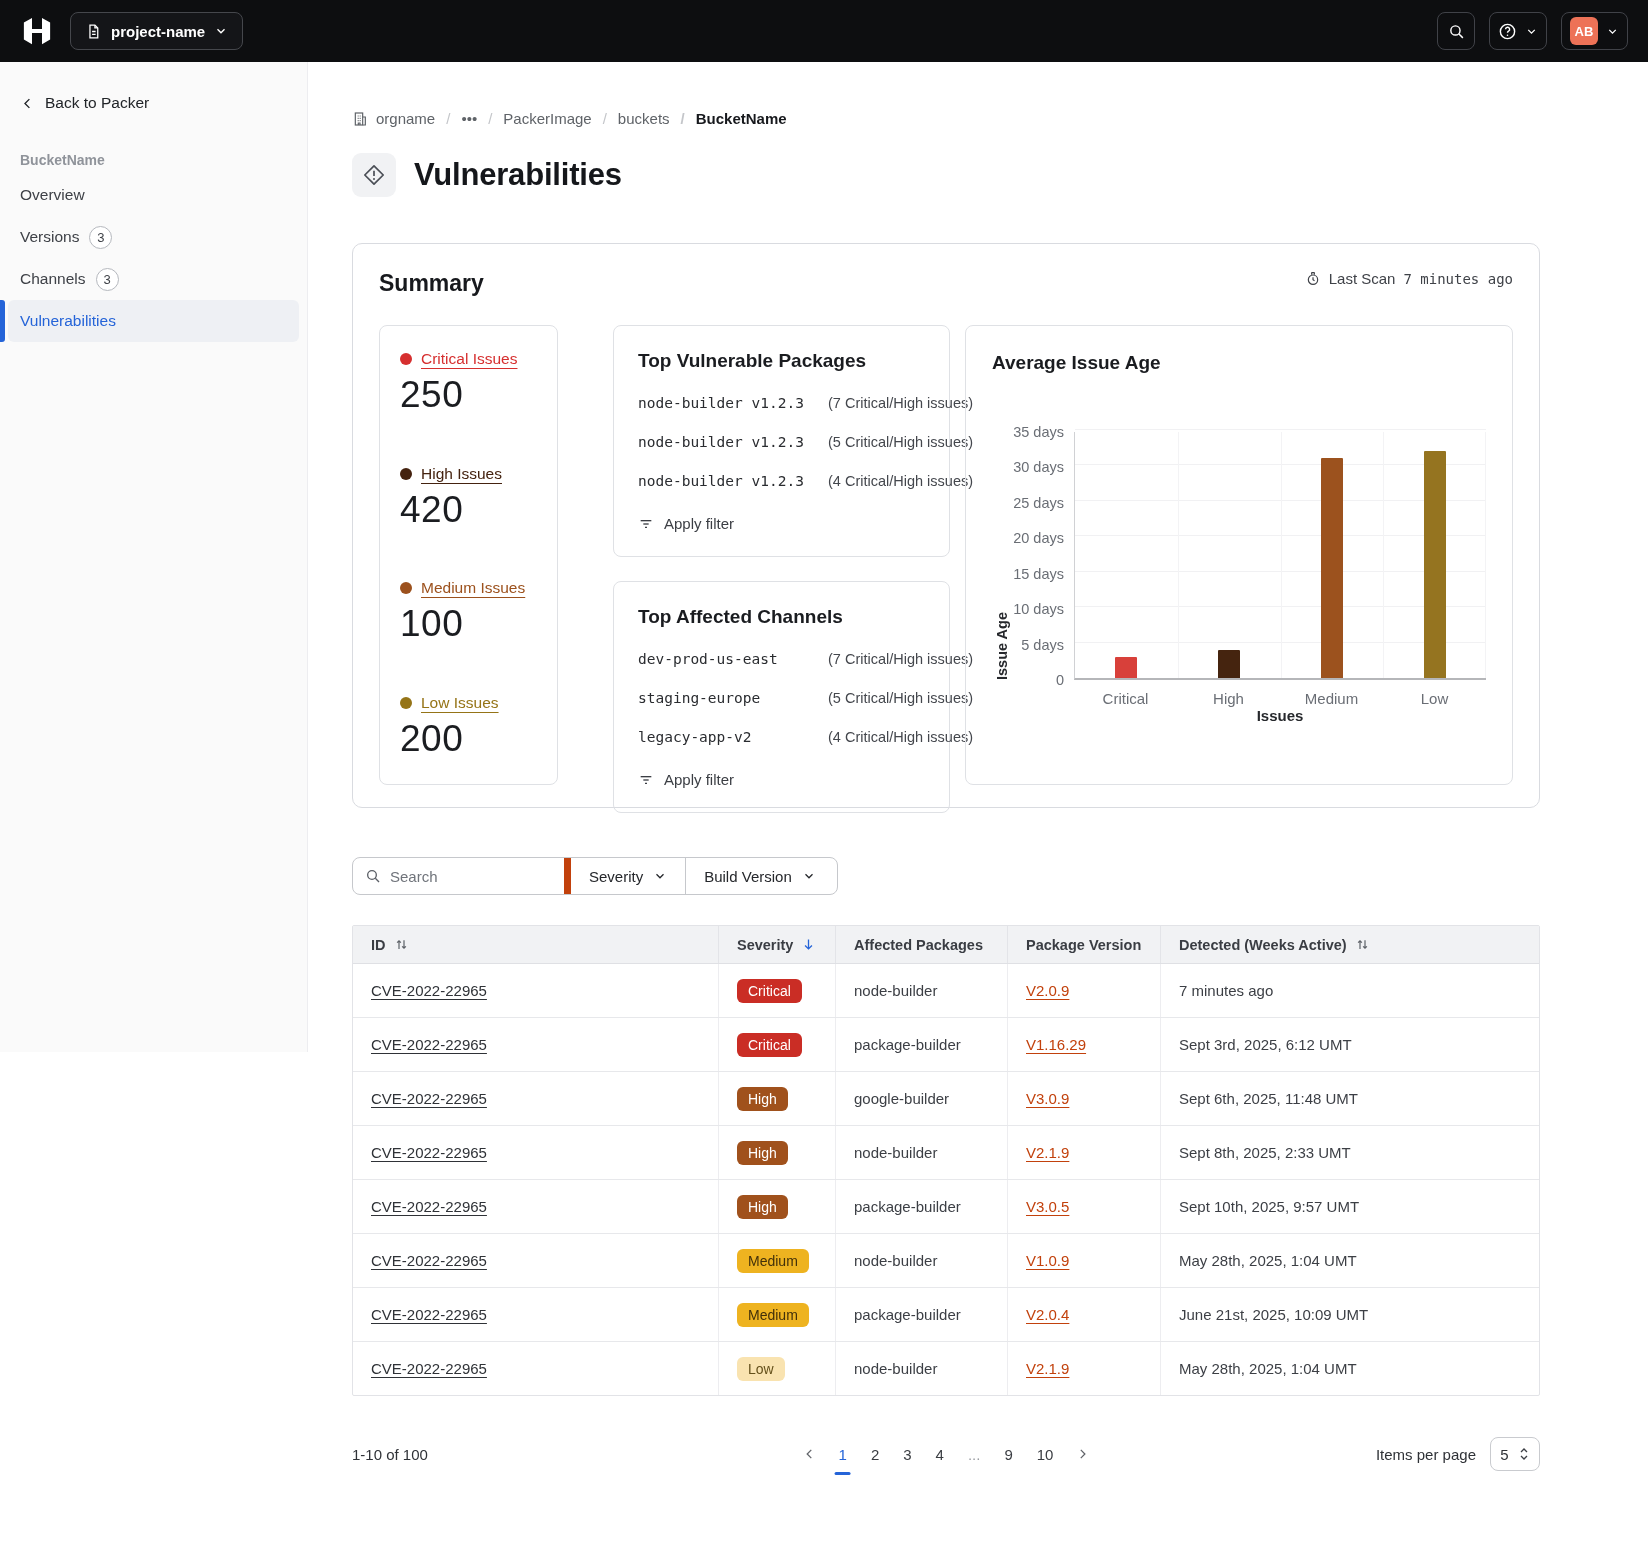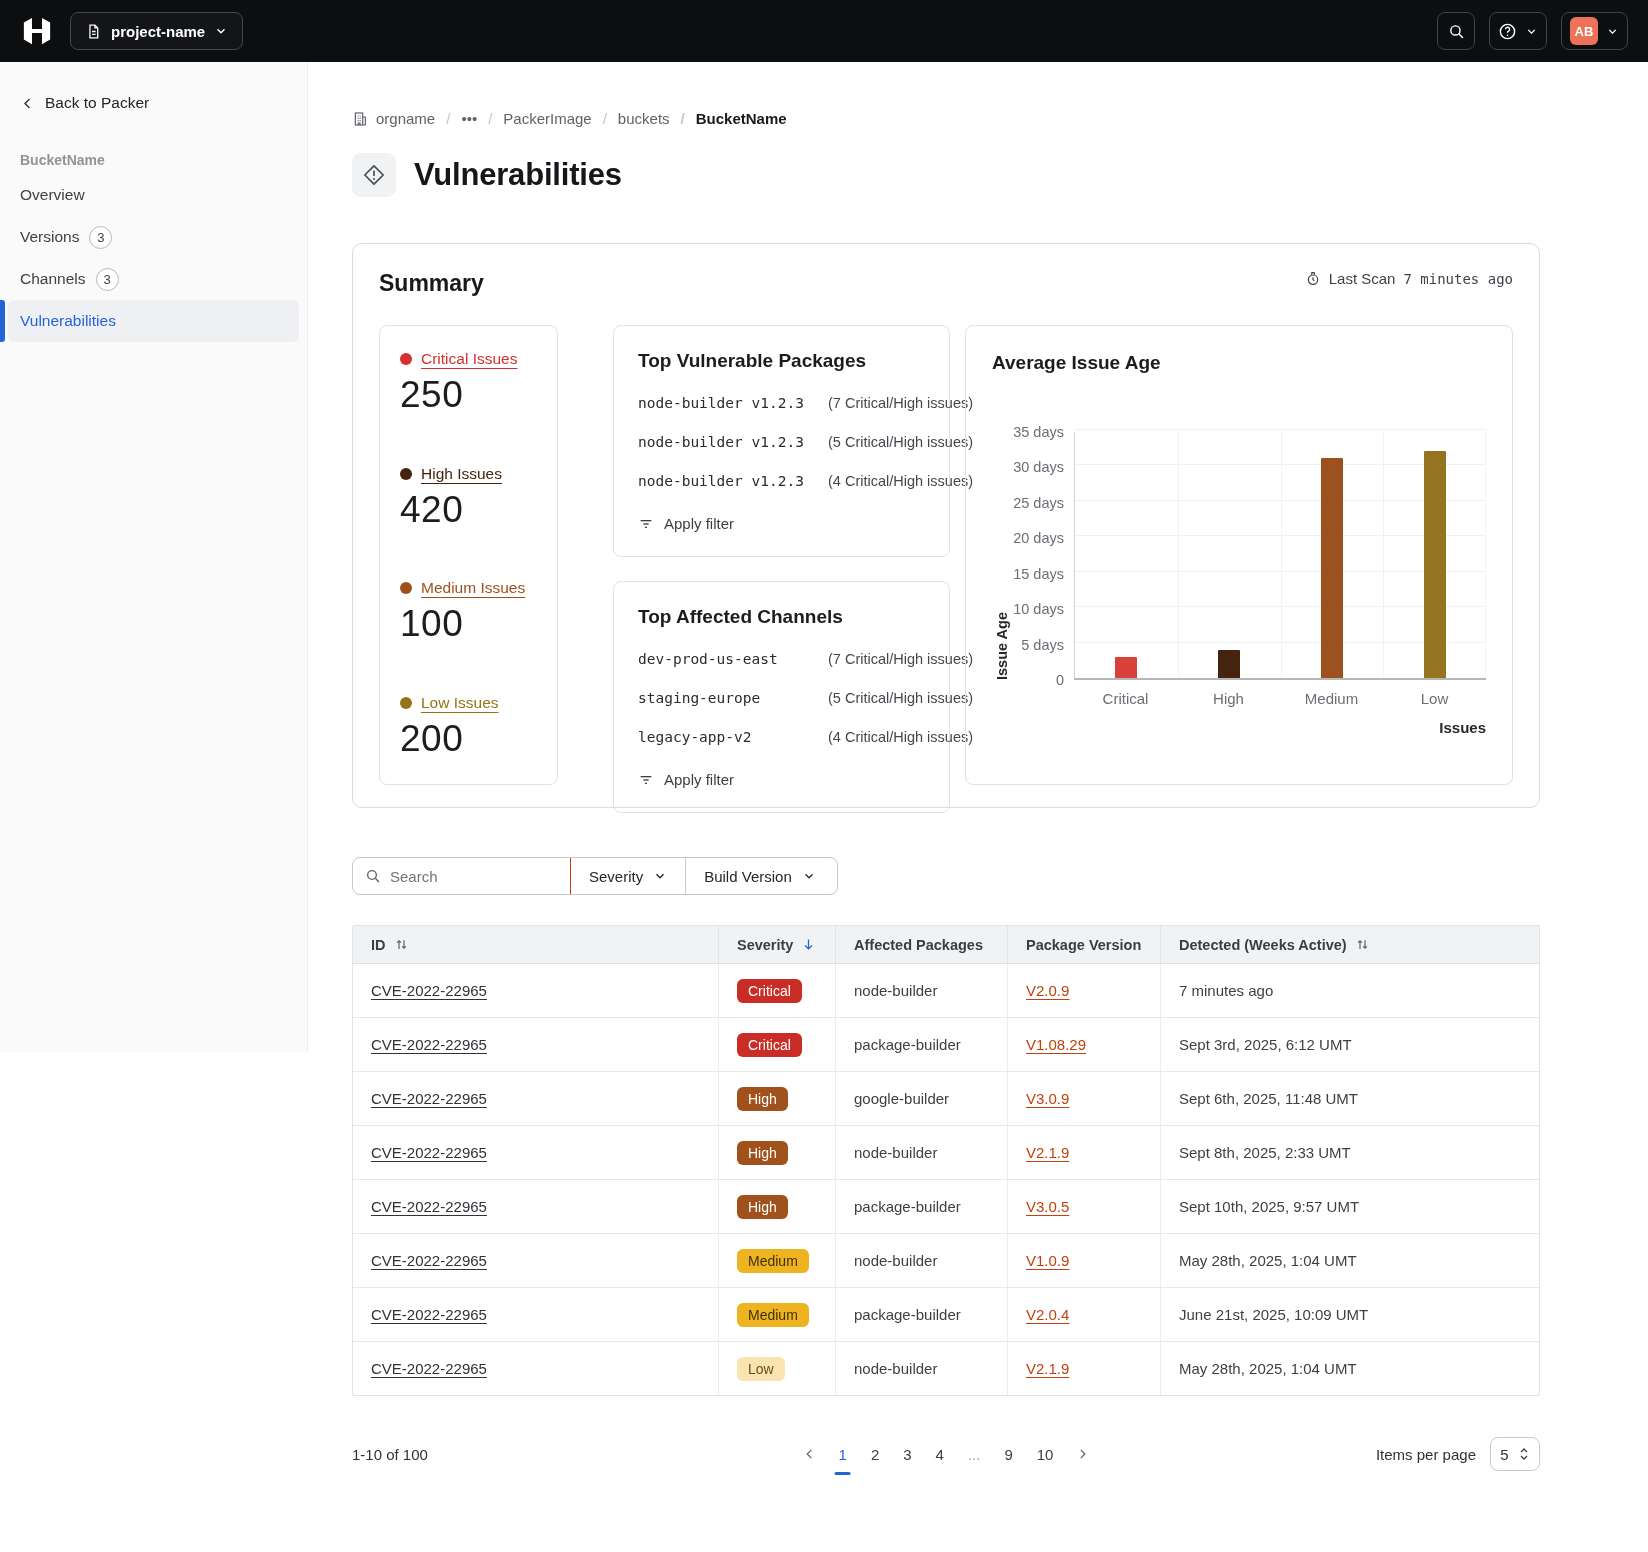--- a/index.html
+++ b/index.html
@@ -70,25 +70,25 @@
   .y-axis-label{writing-mode:vertical-rl;transform:rotate(180deg);font-size:14.5px;font-weight:700;color:#26282c;height:248px;display:flex;align-items:center;width:20px;}
   .yticks{position:relative;width:62px;height:248px;flex:none;}
   .ytick{position:absolute;right:10px;transform:translateY(50%);font-size:14.5px;color:#6a6e75;white-space:nowrap;}
   .plot{position:relative;height:248px;flex:1;border-left:1px solid #d0d1d4;border-bottom:2px solid #b5b6b9;display:flex;align-items:flex-end;}
   .gridline-h{position:absolute;left:0;right:0;height:1px;background:#f1f1f3;}
   .gridline-v{position:absolute;top:0;bottom:0;width:1px;background:#f3f3f5;}
   .bar-slot{flex:1;display:flex;justify-content:center;align-items:flex-end;position:relative;}
   .bar{width:22px;border-radius:1px 1px 0 0;}
   .xcats{display:flex;margin-left:82px;margin-top:10px;}
   .xcat{flex:1;text-align:center;font-size:15px;color:#6a6e75;}
-  .x-axis-label{margin-left:82px;margin-top:12px;text-align:right;font-size:15px;font-weight:700;color:#26282c;}
+  .x-axis-label{margin-left:82px;text-align:center;font-size:15px;font-weight:700;color:#26282c;}
 
   
   .filter-row{margin-top:49px;display:flex;width:486px;border:1px solid #c6c8cc;border-radius:8px;height:38px;overflow:hidden;background:#fff;}
-  .search-box{display:flex;align-items:center;gap:9px;width:218px;padding:0 12px;border-right:1px solid #c2410c;}
+  .search-box{display:flex;align-items:center;gap:9px;width:218px;padding:0 12px;border-right:7px solid #c2410c;}
   .search-box input{border:none;outline:none;font-size:15px;font-family:inherit;color:#2a2c30;width:150px;background:transparent;}
   .search-box input::placeholder{color:#70747b;}
   .filter-dd{display:flex;align-items:center;justify-content:center;gap:10px;background:none;border:none;border-right:1px solid #c6c8cc;font-family:inherit;font-size:15px;color:#25272b;cursor:pointer;padding:0 18px;}
   .filter-dd:last-child{border-right:none;}
 
   
   .vuln-table{margin-top:30px;border:1px solid #e2e3e7;border-radius:2px;}
   .t-head,.t-row{display:grid;grid-template-columns:366px 117px 172px 153px 378px;}
   .t-head{background:#f1f2f4;border-bottom:1px solid #dfe0e4;}
   .th{display:flex;align-items:center;gap:8px;height:37px;padding:0 18px;font-size:14.5px;font-weight:700;color:#3a3d43;border-right:1px solid #e3e4e8;cursor:pointer;}
@@ -495,21 +495,21 @@
           <div class="td">
             <span class="cve-link">CVE-2022-22965</span>
           </div>
           <div class="td">
             <span class="sev-badge" style="background: rgb(202, 45, 37); color: rgb(255, 255, 255);">Critical</span>
           </div>
           <div class="td">
             <span>package-builder</span>
           </div>
           <div class="td">
-            <span class="ver-link">V1.08.29</span>
+            <span class="ver-link">V1.16.29</span>
           </div>
           <div class="td">
             <span>Sept 3rd, 2025, 6:12 UMT</span>
           </div>
         </div>
 
         <div class="t-row">
           <div class="td">
             <span class="cve-link">CVE-2022-22965</span>
           </div>

